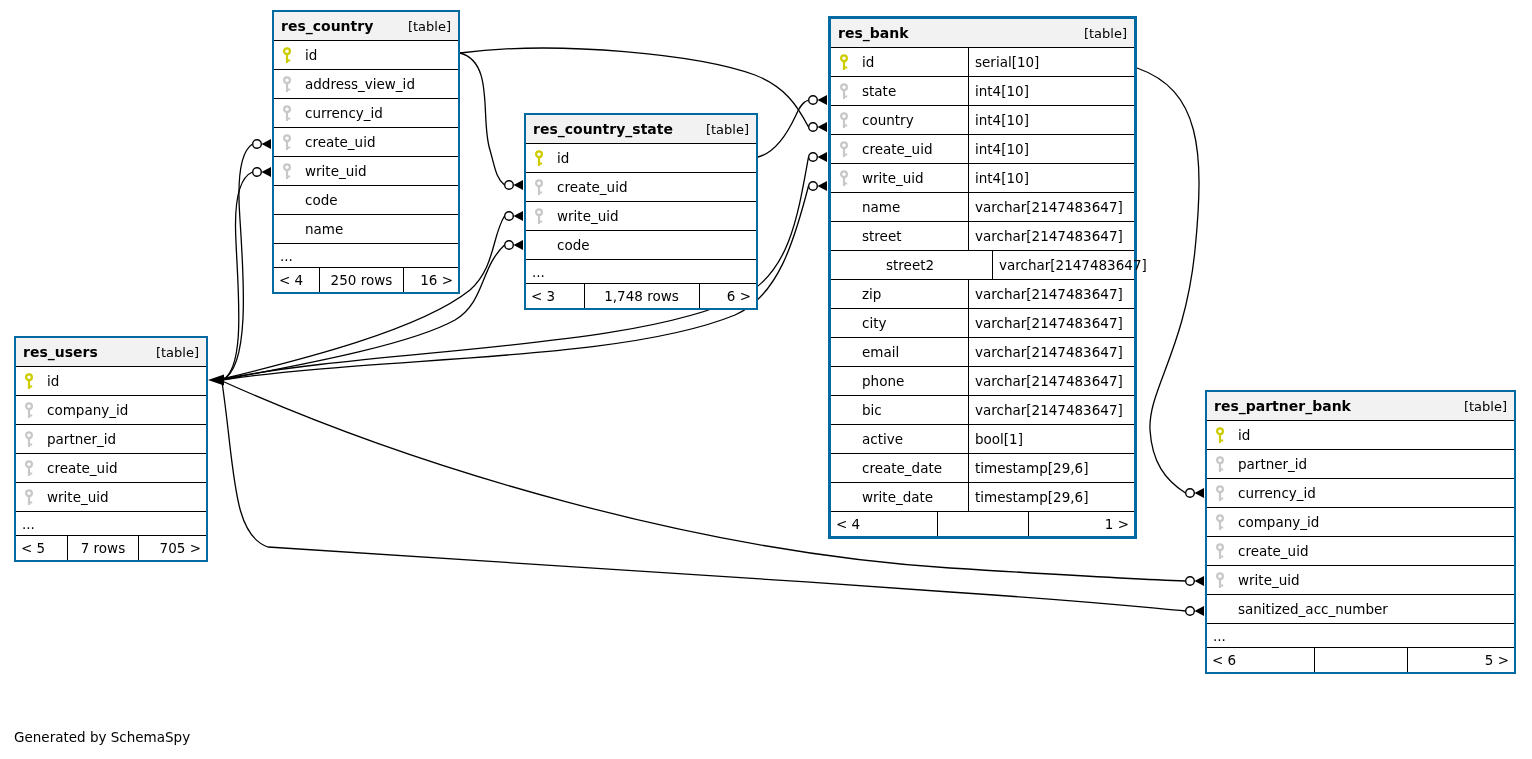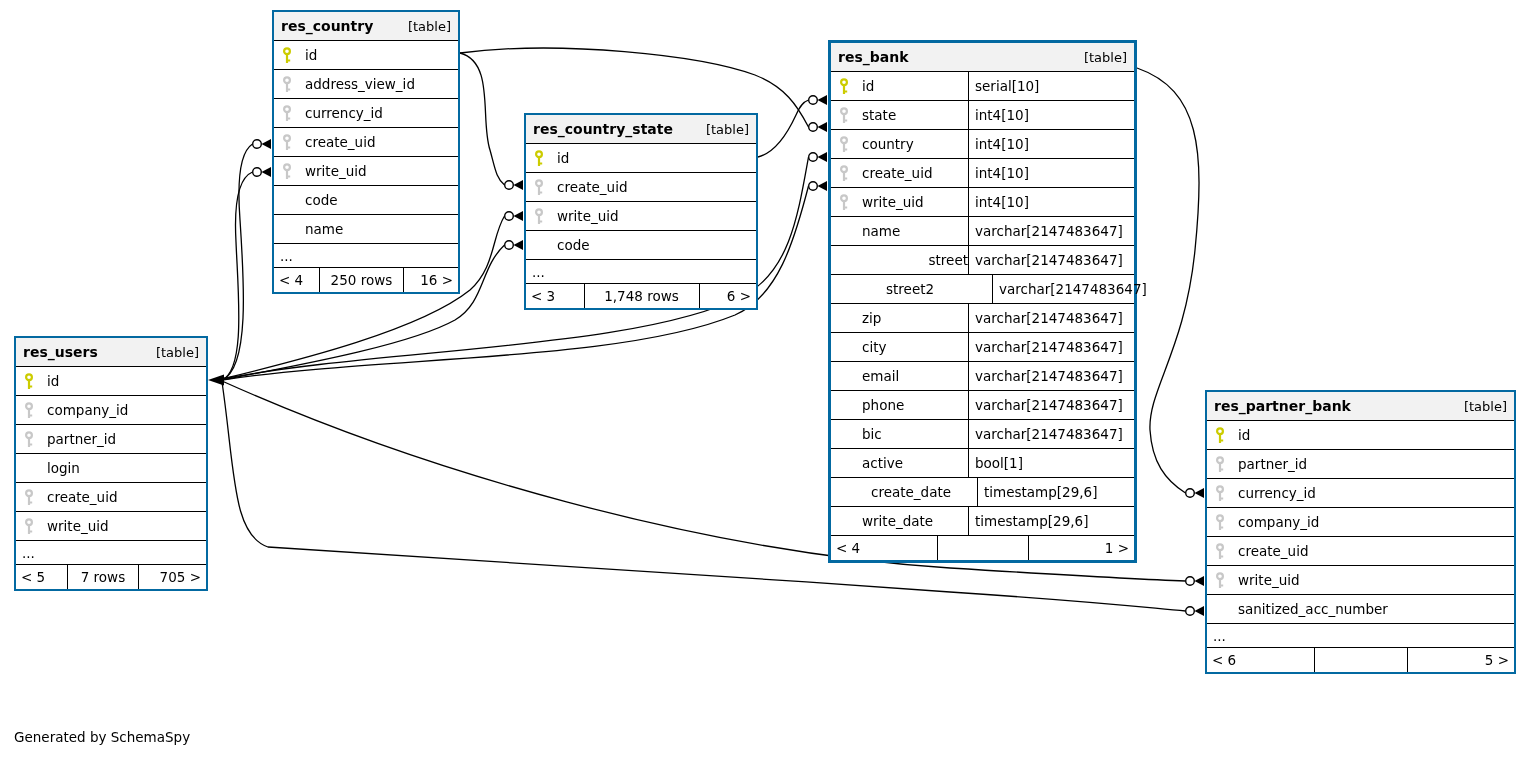--- a/index.html
+++ b/index.html
@@ -230,21 +230,21 @@
       </div>
       <div class="crow ellipsis">
         <span>...</span>
       </div>
       <div class="tfoot">
         <div class="fcell f-left" style="width: 25%;">&lt; 3</div>
         <div class="fcell f-mid" style="width: 50%;">1,748 rows</div>
         <div class="fcell f-right" style="width: 25%;">6 &gt;</div>
       </div>
     </div>
-  <div class="db-table main" style="left:828px;  top:40px;  width:309px;">
+  <div class="db-table main" style="left:828px;  top:16px;  width:309px;">
       <div class="thead">
         <span class="tname">res_bank</span>
         <span class="tbadge">[table]</span>
       </div>
       <div class="crow">
         <div class="namecell" style="width: 137px;">
           <span class="keycell">
             <svg class="key-svg" width="10" height="17" viewBox="0 0 10 17">
               <circle cx="5" cy="4.2" r="2.9" fill="none" stroke="#cccc00" stroke-width="2.2"></circle>
               <line x1="5" y1="7.2" x2="5" y2="16" stroke="#cccc00" stroke-width="2.2"></line>
@@ -308,21 +308,21 @@
         <div class="typecell">int4[10]</div>
       </div>
       <div class="crow">
         <div class="namecell" style="width: 137px;">
           <span class="keycell"></span>
           <span class="colname">name</span>
         </div>
         <div class="typecell">varchar[2147483647]</div>
       </div>
       <div class="crow">
-        <div class="namecell" style="width: 137px; justify-content: flex-end;">
+        <div class="namecell" style="width: 137px;">
           <span class="keycell"></span>
           <span class="colname">street</span>
         </div>
         <div class="typecell">varchar[2147483647]</div>
       </div>
       <div class="crow">
         <div class="namecell" style="width: 137px; margin-left: 24px;">
           <span class="keycell"></span>
           <span class="colname">street2</span>
         </div>
@@ -364,21 +364,21 @@
         <div class="typecell">varchar[2147483647]</div>
       </div>
       <div class="crow">
         <div class="namecell" style="width: 137px;">
           <span class="keycell"></span>
           <span class="colname">active</span>
         </div>
         <div class="typecell">bool[1]</div>
       </div>
       <div class="crow">
-        <div class="namecell" style="width: 137px; padding-left: 9px;">
+        <div class="namecell" style="width: 137px;">
           <span class="keycell"></span>
           <span class="colname">create_date</span>
         </div>
         <div class="typecell">timestamp[29,6]</div>
       </div>
       <div class="crow">
         <div class="namecell" style="width: 137px;">
           <span class="keycell"></span>
           <span class="colname">write_date</span>
         </div>
@@ -426,26 +426,20 @@
               <circle cx="5" cy="4.2" r="2.9" fill="none" stroke="#c8c8c8" stroke-width="2.2"></circle>
               <line x1="5" y1="7.2" x2="5" y2="16" stroke="#c8c8c8" stroke-width="2.2"></line>
               <line x1="5" y1="13.5" x2="8.2" y2="13.5" stroke="#c8c8c8" stroke-width="2"></line>
             </svg>
           </span>
           <span class="colname">partner_id</span>
         </div>
       </div>
       <div class="crow">
         <div class="namecell" style="flex: 1 1 0%;">
-          <span class="keycell"></span>
-          <span class="colname">login</span>
-        </div>
-      </div>
-      <div class="crow">
-        <div class="namecell" style="flex: 1 1 0%;">
           <span class="keycell">
             <svg class="key-svg" width="10" height="17" viewBox="0 0 10 17">
               <circle cx="5" cy="4.2" r="2.9" fill="none" stroke="#c8c8c8" stroke-width="2.2"></circle>
               <line x1="5" y1="7.2" x2="5" y2="16" stroke="#c8c8c8" stroke-width="2.2"></line>
               <line x1="5" y1="13.5" x2="8.2" y2="13.5" stroke="#c8c8c8" stroke-width="2"></line>
             </svg>
           </span>
           <span class="colname">create_uid</span>
         </div>
       </div>

